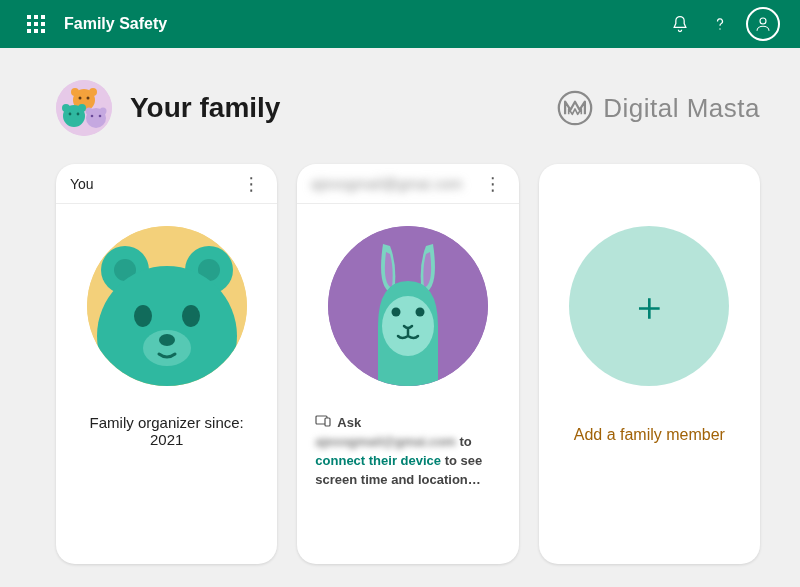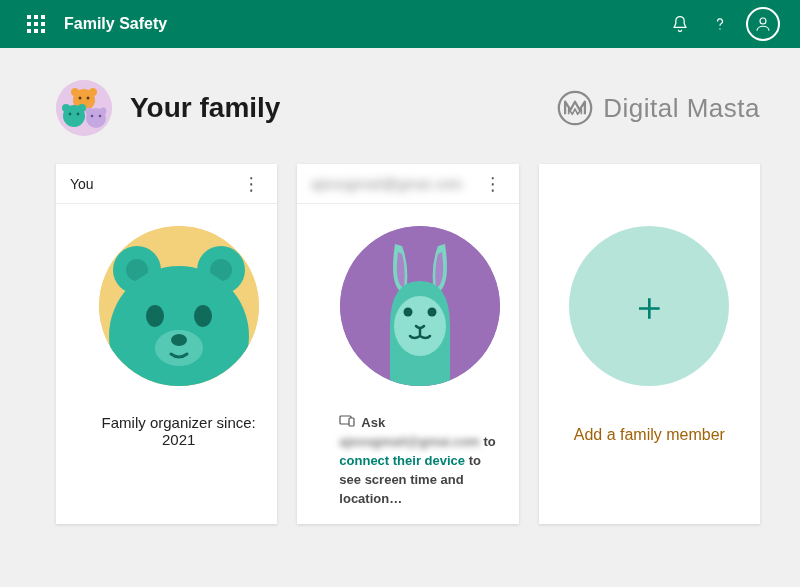--- a/index.html
+++ b/index.html
@@ -22,27 +22,27 @@
   .title-group { display: flex; align-items: center; gap: 18px; }
   .family-avatar { width: 56px; height: 56px; border-radius: 50%; background: #e6c9e8; position: relative; overflow: hidden; }
   .page-title { font-size: 28px; font-weight: 600; color: #1b1b1b; }
 
   .brand { display: flex; align-items: center; gap: 10px; color: #8a8a8a; }
   .brand-logo { width: 36px; height: 36px; }
   .brand-text { font-size: 26px; font-weight: 400; letter-spacing: .5px; }
 
   
   .cards { display: flex; gap: 20px; }
-  .card { width: 226px; height: 360px; background: #fff; box-shadow: 0 1px 3px rgba(0,0,0,.12); display: flex; flex-direction: column; }
+  .card { width: 226px; height: 400px; background: #fff; box-shadow: 0 1px 3px rgba(0,0,0,.12); display: flex; flex-direction: column; border-radius: 19px; }
   .card-head { height: 40px; display: flex; align-items: center; justify-content: space-between; padding: 0 14px; border-bottom: 1px solid #ececec; }
   .card-title { font-size: 14px; color: #222; }
   .card-title.blurred { filter: blur(4px); color:#888; letter-spacing:.5px; }
   .more-btn { width: 24px; height: 24px; display: flex; align-items: center; justify-content: center; cursor: pointer; border-radius: 2px; }
   .more-dots { font-size: 18px; line-height: 1; color:#555; }
-  .card-body { flex: 1; display: flex; flex-direction: column; align-items: center; padding: 22px 18px 0 18px; margin-left: 24px; }
+  .card-body { flex: 1; display: flex; flex-direction: column; align-items: center; padding: 22px 18px 0 18px; }
   .avatar-circle { width: 160px; height: 160px; border-radius: 50%; overflow: hidden; display:flex; align-items:center; justify-content:center; margin-bottom: 28px; }
   .caption { font-size: 15px; text-align: center; color: #222; }
   .hint { font-size: 13px; color: #444; line-height: 1.45; text-align:left;font-weight:bold; }
   .hint .blurred { filter: blur(3px); color:#777; }
   .hint a { color: #008272; text-decoration: none; }
   .device-icon { display:inline-block; vertical-align:middle; margin-right:6px; }
 
   .add-card { cursor: pointer; align-items: center; justify-content: flex-start; }
   .add-circle { width: 160px; height: 160px; border-radius: 50%; background: #b6e4d9; display:flex; align-items:center; justify-content:center; margin-top: 62px; margin-bottom: 40px; }
   .add-plus { font-size: 40px; color: #008272; font-weight: 300; }

